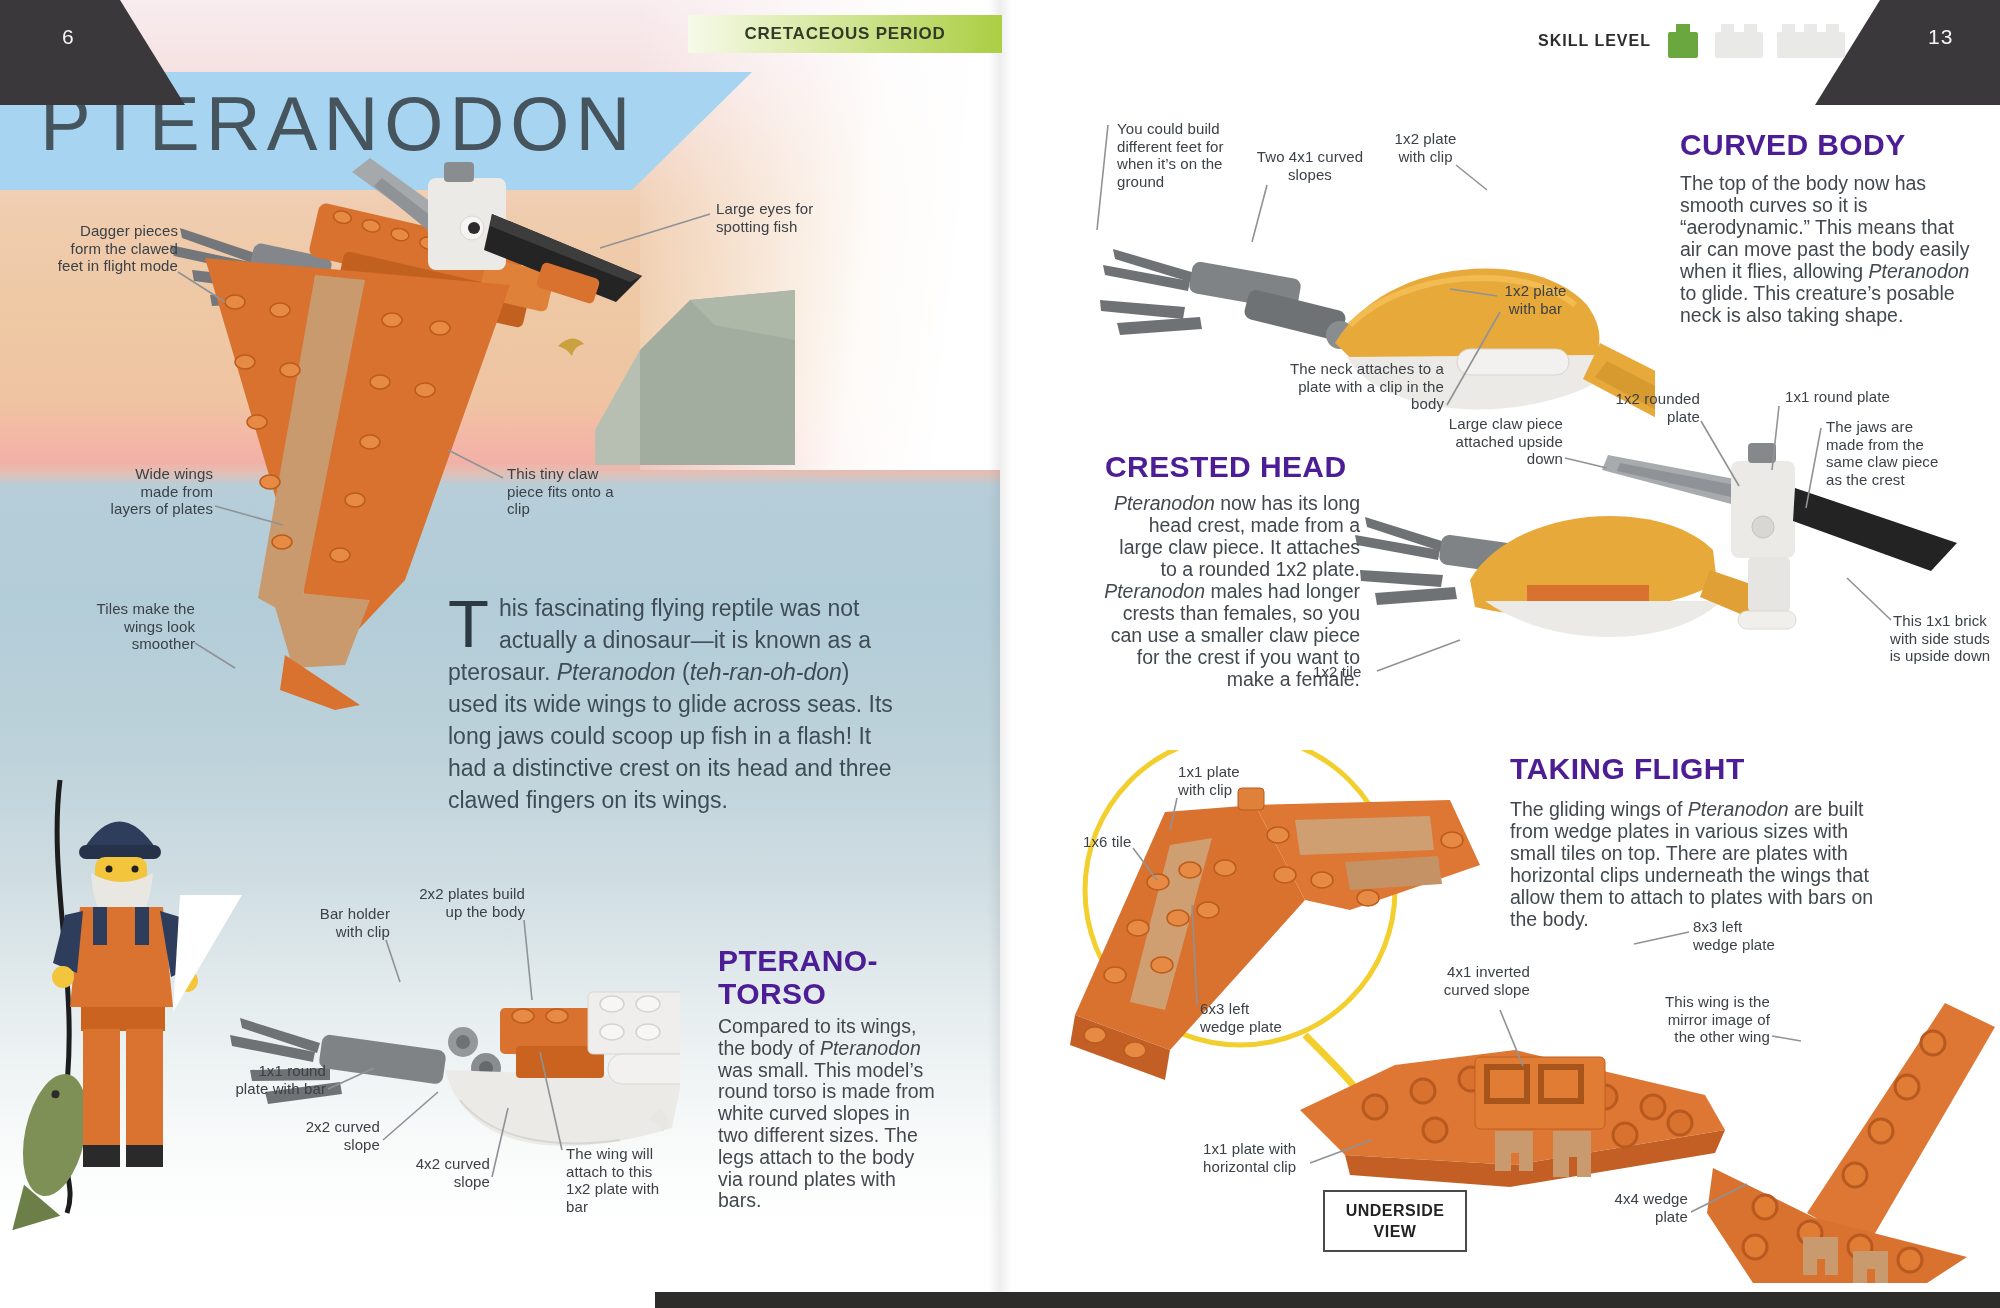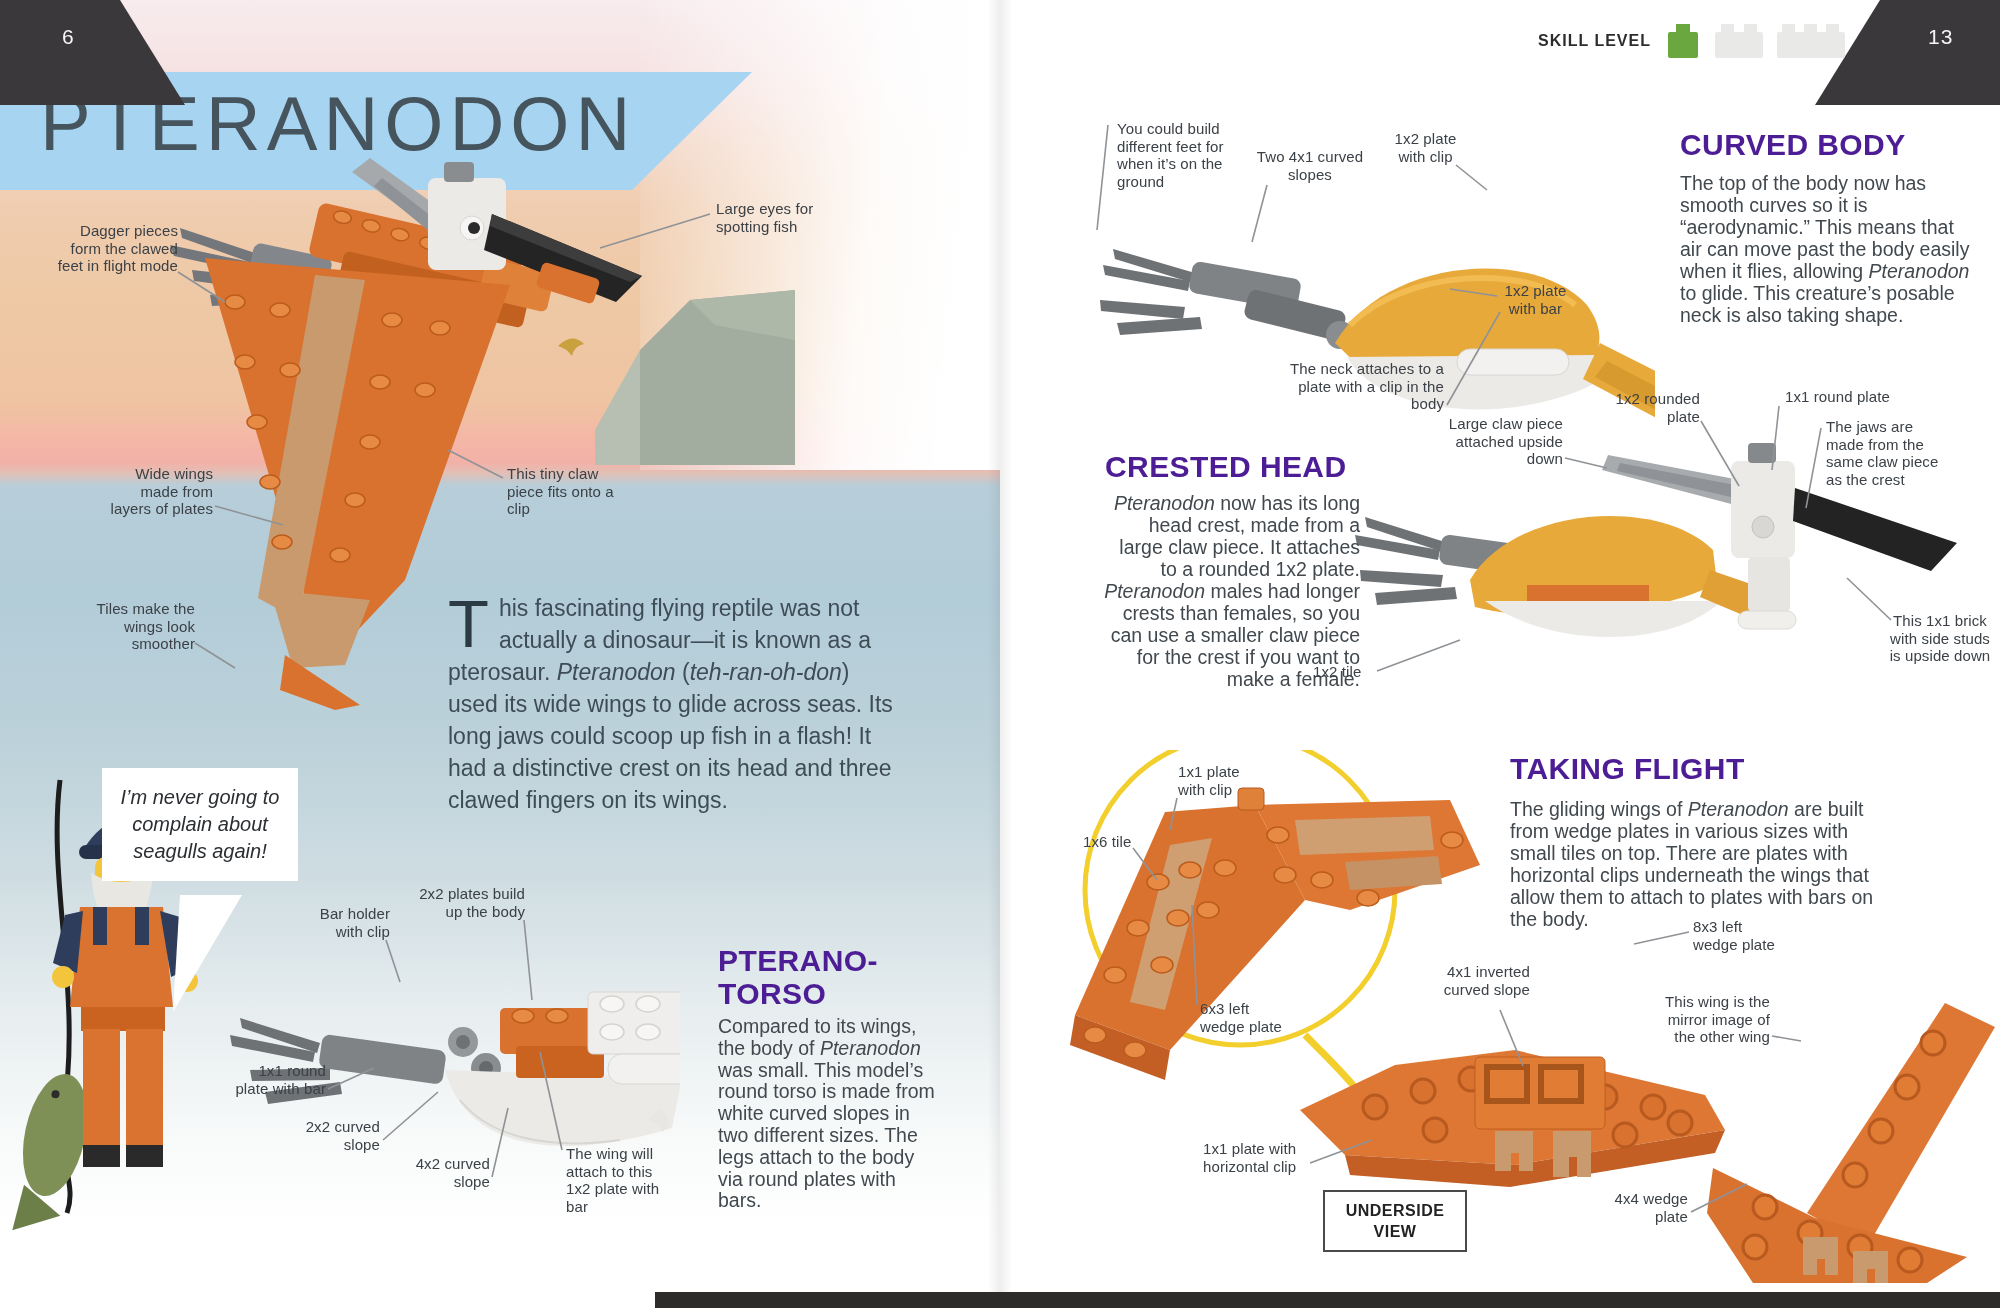--- a/index.html
+++ b/index.html
@@ -339,21 +339,20 @@
   <div class="callout r" style="left:48px;top:222px;width:130px">Dagger pieces form the clawed feet in flight mode</div>
   <div class="callout l" style="left:716px;top:200px;width:110px">Large eyes for spotting fish</div>
   <div class="callout r" style="left:108px;top:465px;width:105px">Wide wings made from layers of plates</div>
   <div class="callout l" style="left:507px;top:465px;width:110px">This tiny claw piece fits onto a clip</div>
   <div class="callout r" style="left:95px;top:600px;width:100px">Tiles make the wings look smoother</div>
 
   <div class="abs" id="intro">
     <span class="dropcap">T</span><span>his fascinating flying reptile was not actually a dinosaur—it is known as a pterosaur. </span><span class="it">Pteranodon</span><span> (</span><span class="it">teh-ran-oh-don</span><span>) used its wide wings to glide across seas. Its long jaws could scoop up fish in a flash! It had a distinctive crest on its head and three clawed fingers on its wings.</span>
   </div>
 
-  <div class="abs" id="bubble">I’m never going to complain about seagulls again!</div>
 
   <div class="callout r" style="left:290px;top:905px;width:100px">Bar holder with clip</div>
   <div class="callout r" style="left:400px;top:885px;width:125px">2x2 plates build up the body</div>
   <div class="callout r" style="left:228px;top:1062px;width:98px">1x1 round plate with bar</div>
   <div class="callout r" style="left:295px;top:1118px;width:85px">2x2 curved slope</div>
   <div class="callout r" style="left:405px;top:1155px;width:85px">4x2 curved slope</div>
   <div class="callout l" style="left:566px;top:1145px;width:100px">The wing will attach to this 1x2 plate with bar</div>
 
   <div class="heading" style="left:718px;top:944px;line-height:33px">
     <div>PTERANO-</div>
@@ -398,20 +397,21 @@
   <div class="callout l" style="left:1693px;top:918px;width:85px">8x3 left wedge plate</div>
   <div class="callout r" style="left:1660px;top:993px;width:110px">This wing is the mirror image of the other wing</div>
   <div class="callout l" style="left:1203px;top:1140px;width:105px">1x1 plate with horizontal clip</div>
   <div class="callout r" style="left:1608px;top:1190px;width:80px">4x4 wedge plate</div>
   <div class="abs" id="underside-box">UNDERSIDE VIEW</div>
 
   <div class="abs corner" id="corner-l"></div>
   <div class="abs corner" id="corner-r"></div>
   <div class="abs pagenum" style="left:62px;top:25px">6</div>
   <div class="abs pagenum" style="left:1928px;top:25px">13</div>
+  <div class="abs" id="period-banner">CRETACEOUS PERIOD</div>
 
   <div class="abs" id="skill">
     <span class="lbl">SKILL LEVEL</span>
     <svg width="36" height="34" viewBox="0 0 36 34">
       <rect x="11" y="0" width="14" height="9" fill="#6aa83f"></rect>
         <rect x="3" y="8" width="30" height="26" rx="2" fill="#6aa83f"></rect>
     </svg>
     <svg width="48" height="34" viewBox="0 0 48 34">
       <rect x="6" y="0" width="13" height="9" fill="#e9e9e7"></rect>
         <rect x="29" y="0" width="13" height="9" fill="#e9e9e7"></rect>

